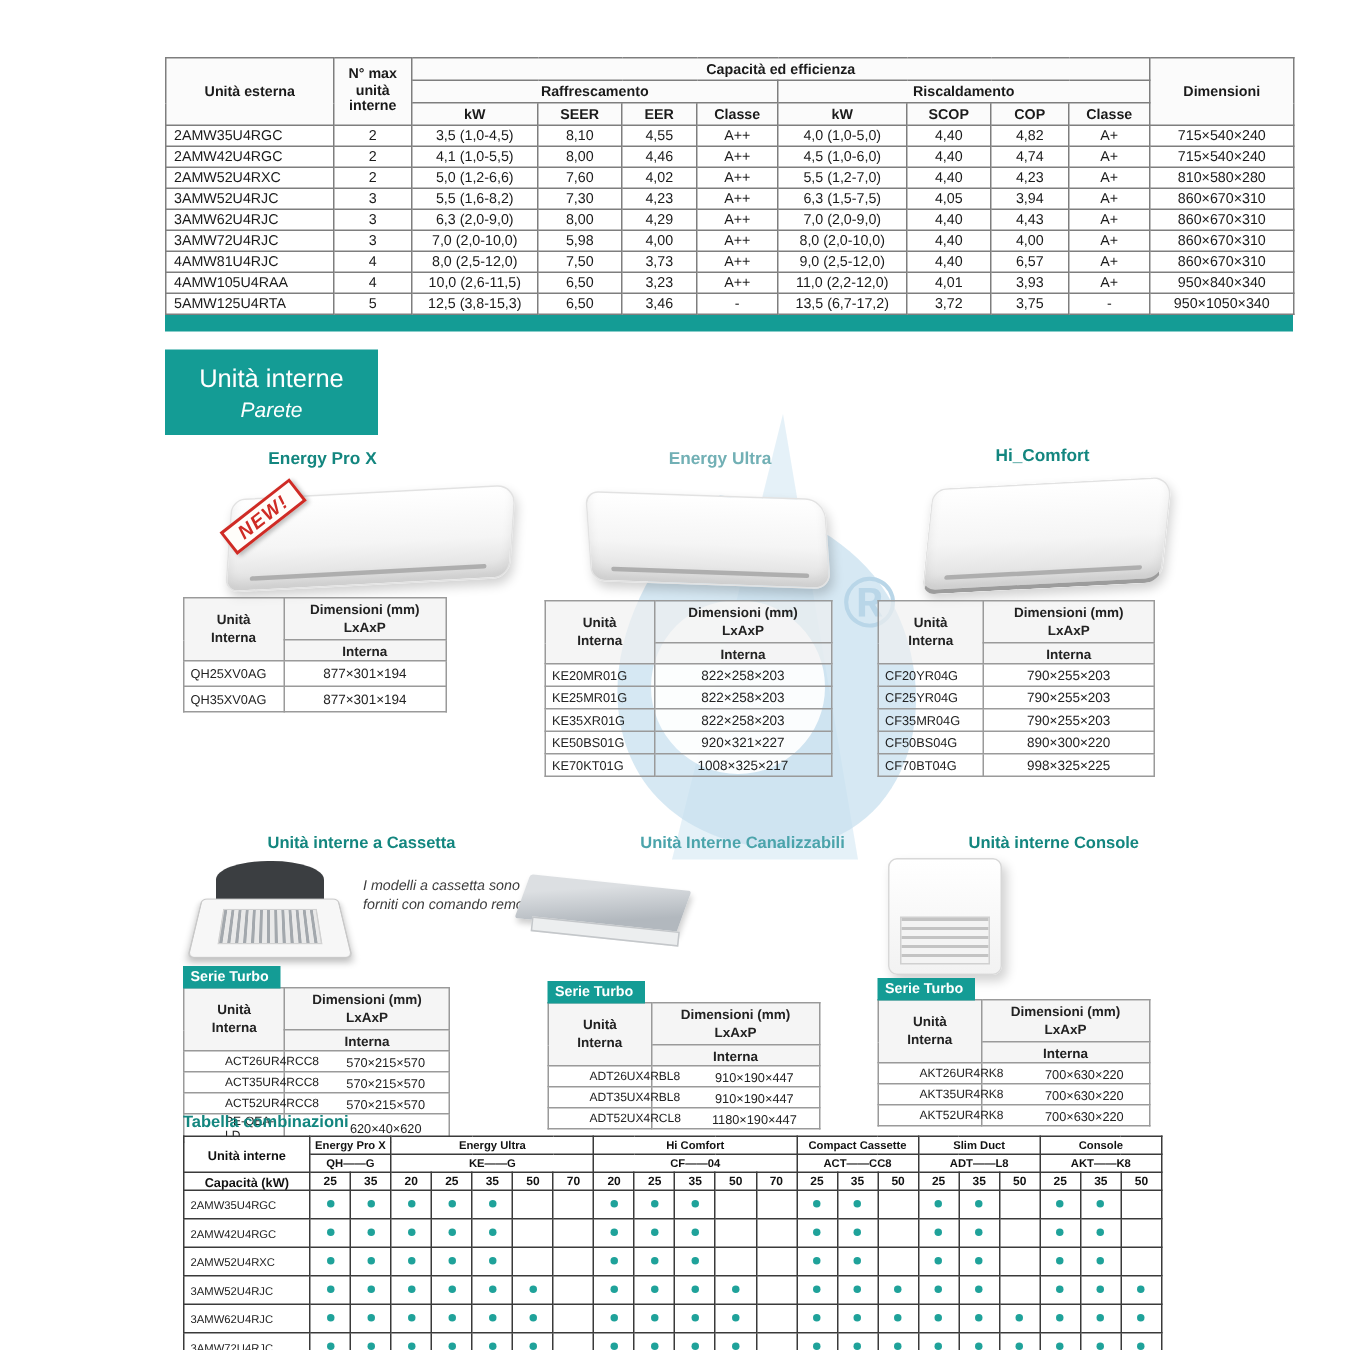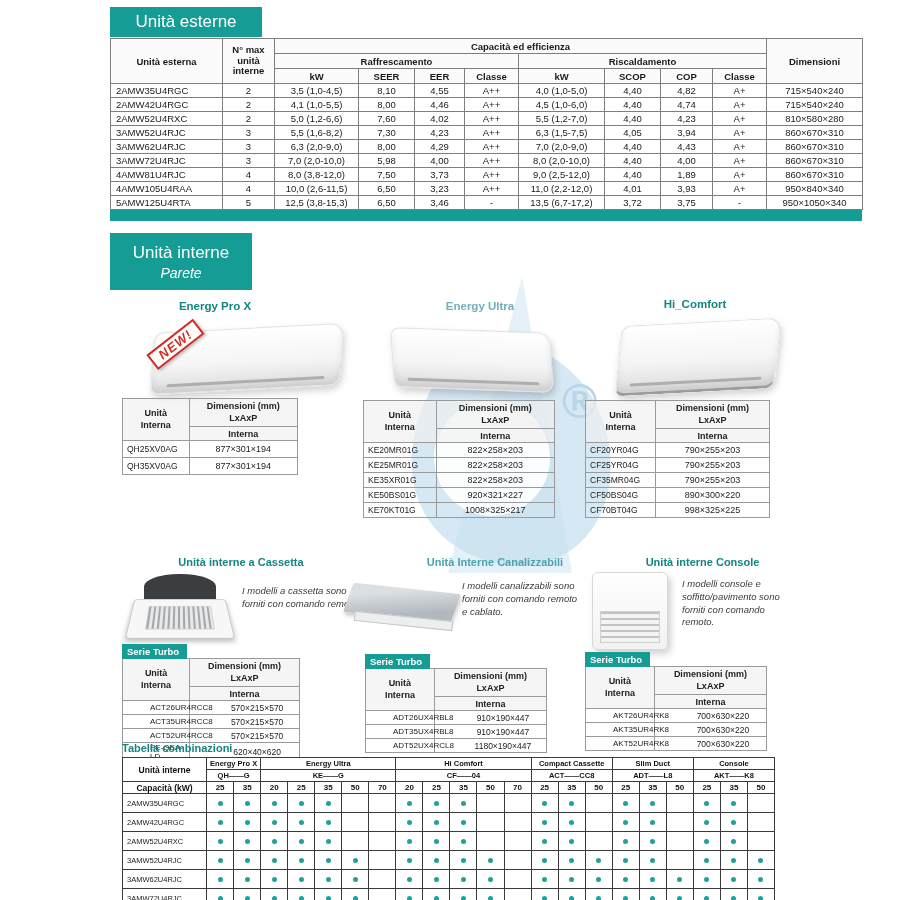--- a/index.html
+++ b/index.html
@@ -83,23 +83,20 @@
 
 <div class="page">
 
   <svg class="watermark" viewBox="0 0 320 390" xmlns="http://www.w3.org/2000/svg">
     <polygon points="192,8 118,305 242,305" fill="#cfe6f2" opacity="0.55"></polygon>
     <path d="M 150 62 C 58 140 58 262 155 292 C 252 320 302 232 272 150 C 252 96 202 72 150 62 Z" fill="#c6dfee" opacity="0.72"></path>
     <circle cx="162" cy="190" r="58" fill="#ffffff" opacity="0.92"></circle>
     <text x="232" y="150" font-size="48" font-weight="bold" fill="#b9d6e8">®</text>
   </svg>
 
-  <div class="teal-box box-outdoor zsection">
-    <span>Unità esterne</span>
-  </div>
 
   <div class="zsection outdoor-wrap">
     <table class="outdoor">
       <colgroup>
         <col style="width:112px">
           <col style="width:52px">
           <col style="width:84px">
           <col style="width:56px">
           <col style="width:50px">
           <col style="width:54px">
@@ -208,27 +205,27 @@
             <td class="vcell">A++</td>
             <td class="vcell">8,0 (2,0-10,0)</td>
             <td class="vcell">4,40</td>
             <td class="vcell">4,00</td>
             <td class="vcell">A+</td>
             <td class="vcell">860×670×310</td>
           </tr>
           <tr>
             <td class="mcell">4AMW81U4RJC</td>
             <td class="vcell">4</td>
-            <td class="vcell">8,0 (3,8-12,0)</td>
+            <td class="vcell">8,0 (2,5-12,0)</td>
             <td class="vcell">7,50</td>
             <td class="vcell">3,73</td>
             <td class="vcell">A++</td>
             <td class="vcell">9,0 (2,5-12,0)</td>
             <td class="vcell">4,40</td>
-            <td class="vcell">1,89</td>
+            <td class="vcell">6,57</td>
             <td class="vcell">A+</td>
             <td class="vcell">860×670×310</td>
           </tr>
           <tr>
             <td class="mcell">4AMW105U4RAA</td>
             <td class="vcell">4</td>
             <td class="vcell">10,0 (2,6-11,5)</td>
             <td class="vcell">6,50</td>
             <td class="vcell">3,23</td>
             <td class="vcell">A++</td>
@@ -393,26 +390,24 @@
     <div class="cas-panel">
       <div class="cas-vents"></div>
     </div>
   </div>
   <div class="cat-desc" style="left:242px; top:585px; width:120px;">I modelli a cassetta sono forniti con comando remoto.</div>
 
   <div class="img-duct" style="left:348px; top:580px;">
     <div class="duct-body"></div>
     <div class="duct-face"></div>
   </div>
-  <div class="cat-desc" style="left:462px; top:580px; width:120px;">I modelli canalizzabili sono forniti con comando remoto e cablato.</div>
 
   <div class="img-console" style="left:592px; top:572px; width:76px; height:78px;">
     <div class="console-grille"></div>
   </div>
-  <div class="cat-desc" style="left:682px; top:578px; width:115px;">I modelli console e soffitto/pavimento sono forniti con comando remoto.</div>
 
   <div class="serie-tab" style="left:122px; top:644px;">Serie Turbo</div>
   <table class="ptable turbo" style="left:122px; top:658px; width:178px;">
     <colgroup>
         <col class="c1">
         <col class="c2">
       </colgroup>
     <thead>
       <tr>
         <th rowspan="2" class="two">Unità

